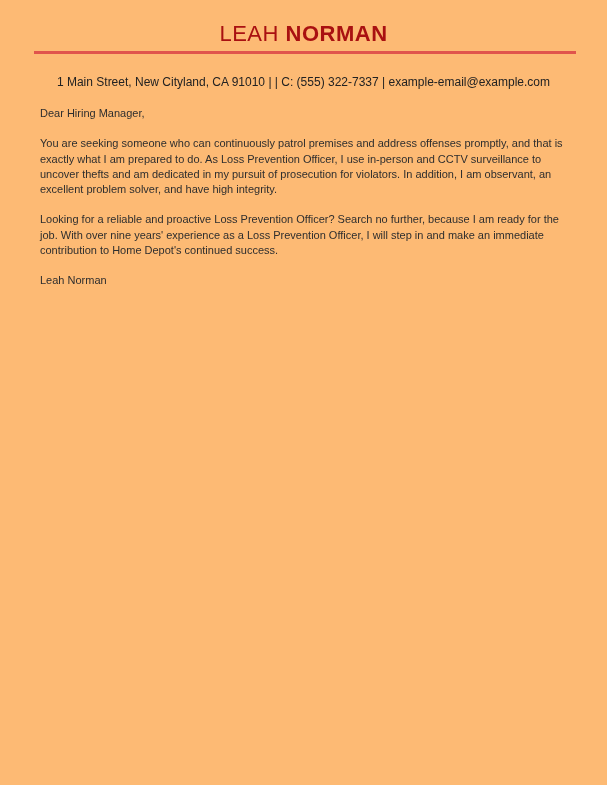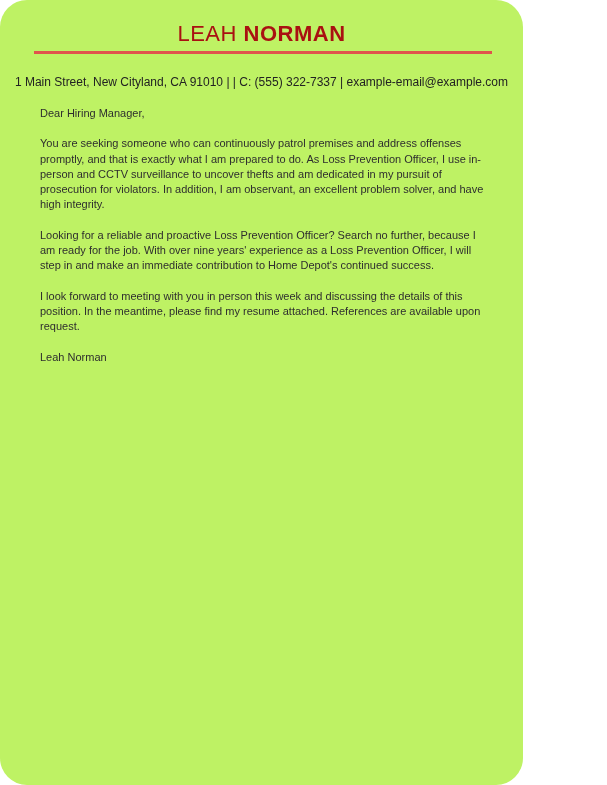--- a/index.html
+++ b/index.html
@@ -2,27 +2,26 @@
 <html><head>
 <meta charset="utf-8">
 <style>
   html, body {
     margin: 0;
     padding: 0;
     background: #ffffff;
   }
   .page {
     position: relative;
-    width: 523px;
+    width: 607px;
     height: 785px;
-    background: #bef264;
+    background: #fdba74;
     font-family: "Liberation Sans", "DejaVu Sans", sans-serif;
     color: #2e2e2e;
     box-sizing: border-box;
-    border-radius: 27px;
   }
   .letter-header {
     padding-top: 21px;
     text-align: center;
   }
   .name-title {
     font-size: 22px;
     letter-spacing: 0.5px;
     color: #a91111;
     line-height: 26px;
@@ -81,19 +80,18 @@
     <div class="contact-line">1 Main Street, New Cityland, CA 91010 | | C: (555) 322-7337 | example-email@example.com</div>
   </div>
 
   <div class="letter-body">
     <p class="greeting">Dear Hiring Manager,</p>
 
     <p>You are seeking someone who can continuously patrol premises and address offenses promptly, and that is exactly what I am prepared to do. As Loss Prevention Officer, I use in-person and CCTV surveillance to uncover thefts and am dedicated in my pursuit of prosecution for violators. In addition, I am observant, an excellent problem solver, and have high integrity.</p>
 
     <p>Looking for a reliable and proactive Loss Prevention Officer? Search no further, because I am ready for the job. With over nine years' experience as a Loss Prevention Officer, I will step in and make an immediate contribution to Home Depot's continued success.</p>
 
-    <p>I look forward to meeting with you in person this week and discussing the details of this position. In the meantime, please find my resume attached. References are available upon request.</p>
 
 
     <p class="signature">Leah Norman</p>
   </div>
 
 </div>
 
 </body></html>

